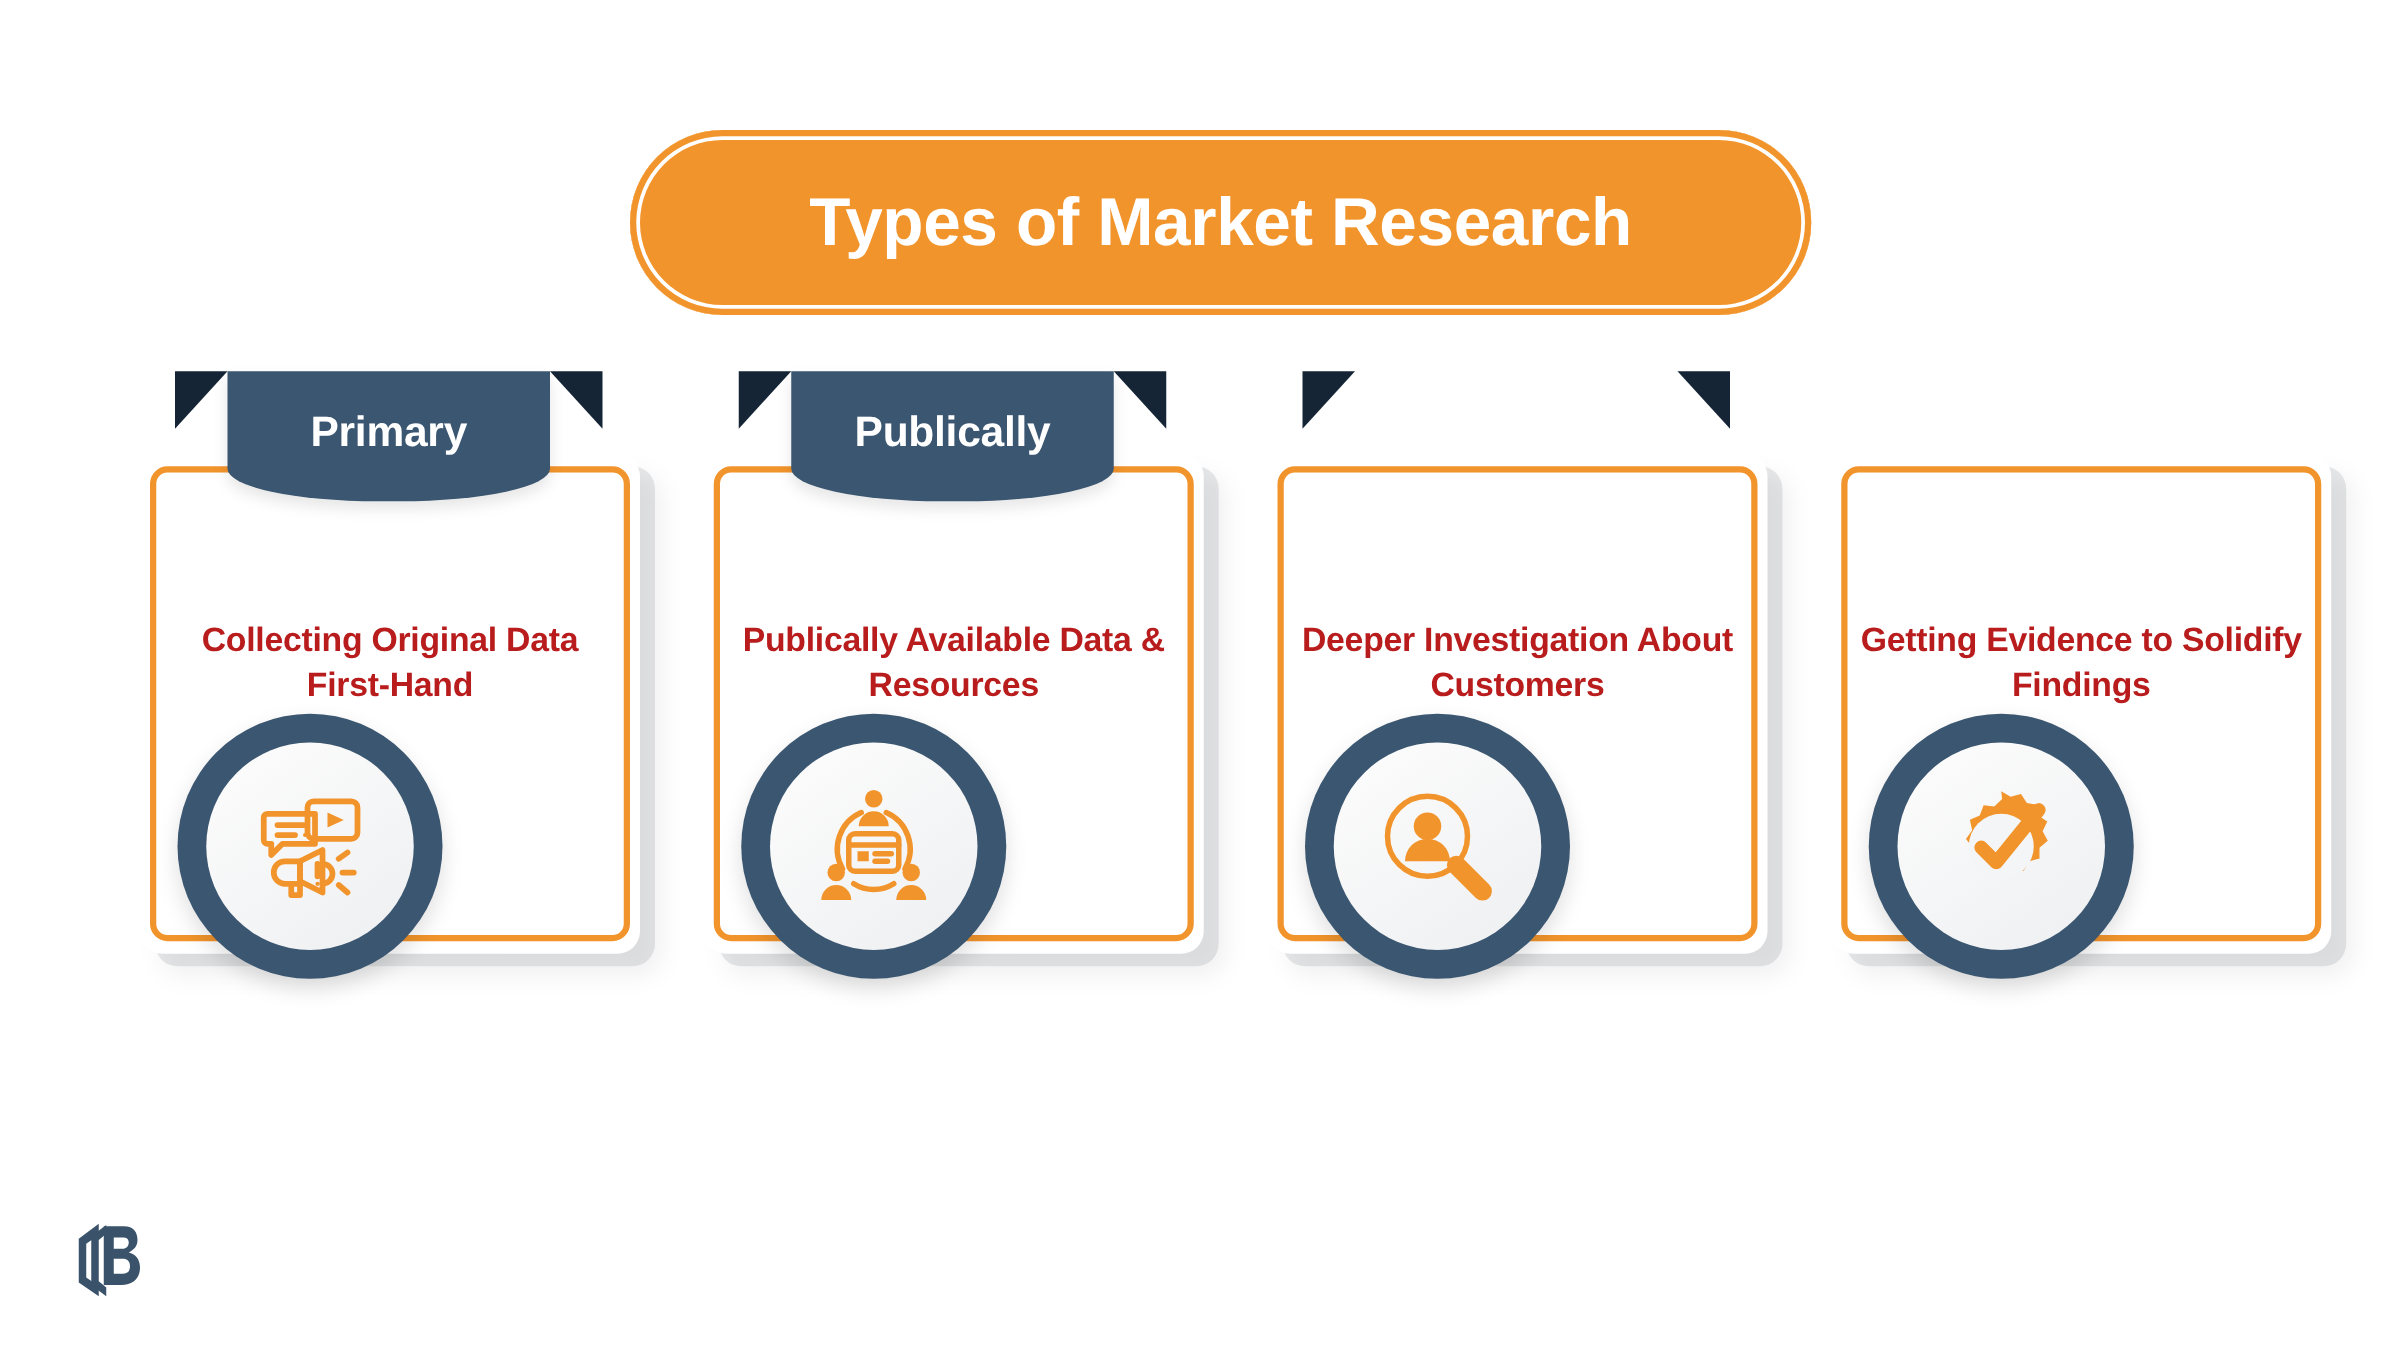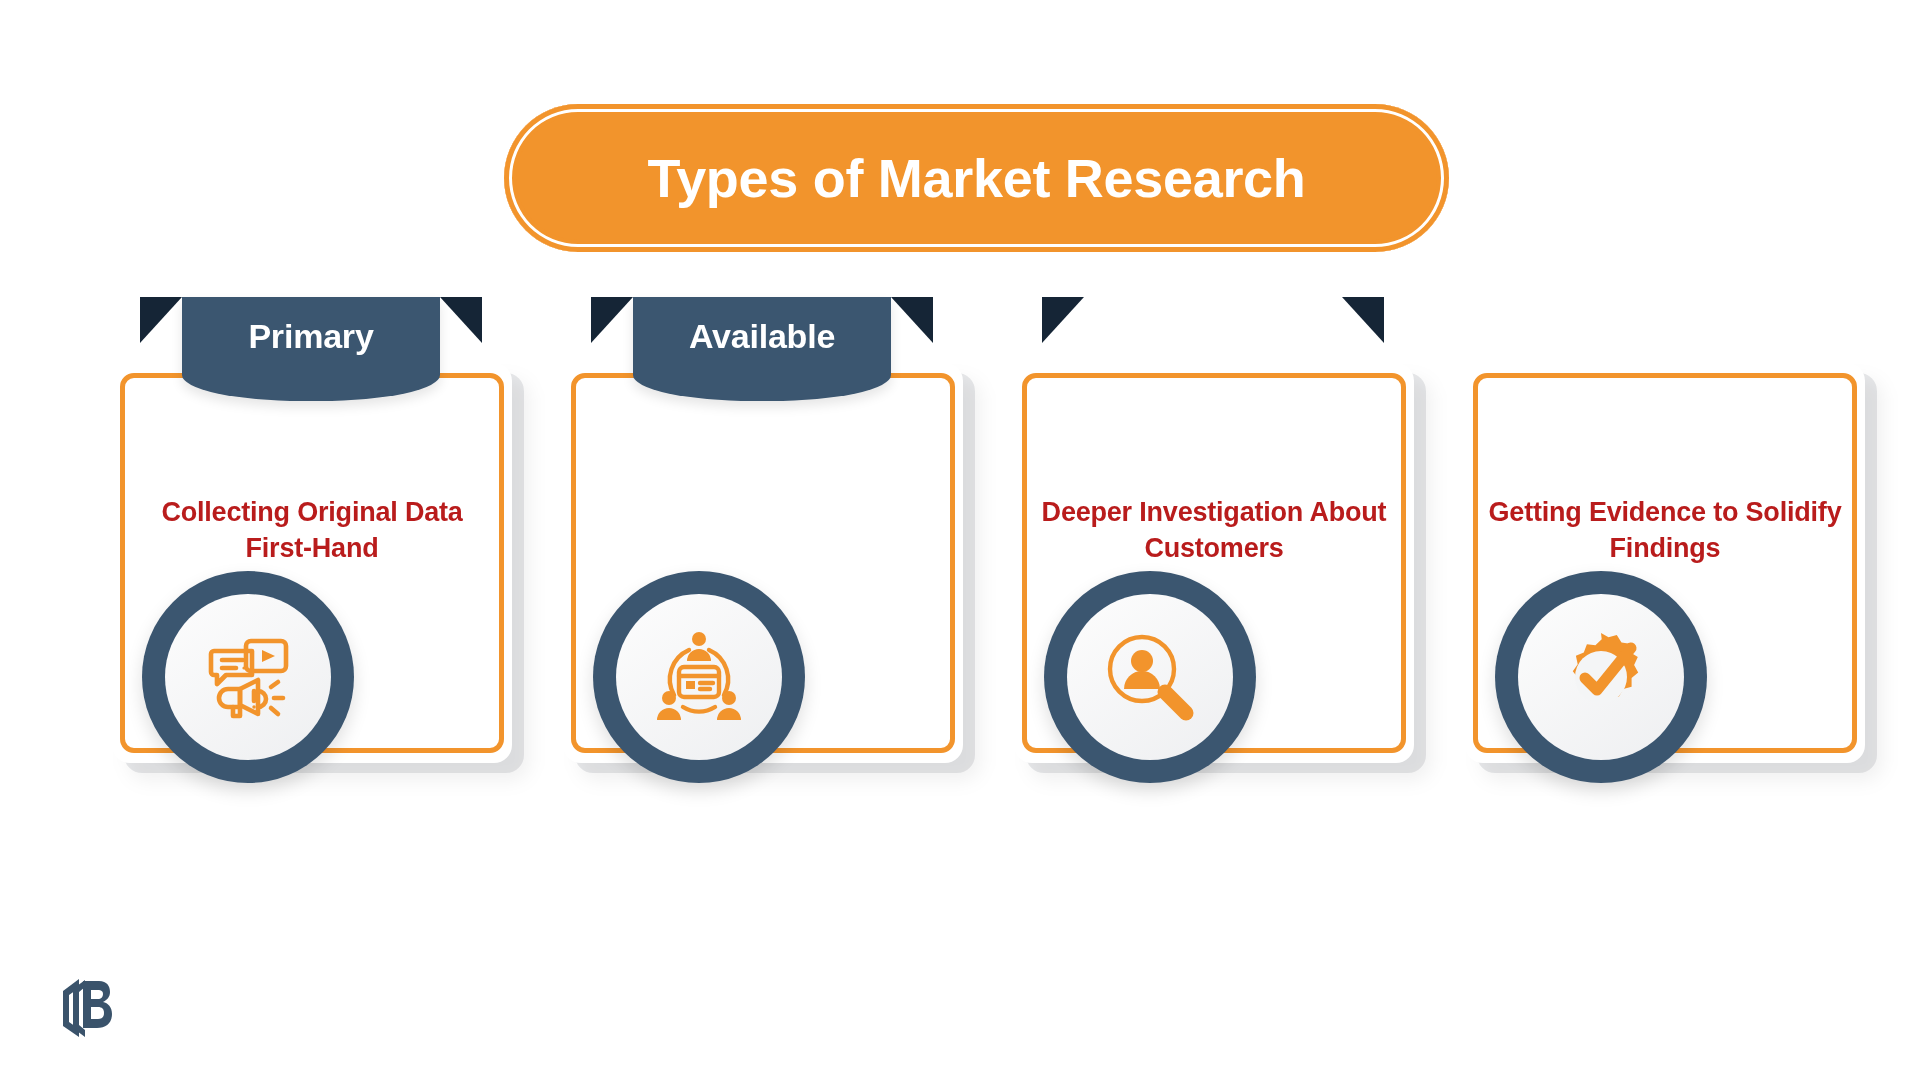--- a/index.html
+++ b/index.html
@@ -116,21 +116,21 @@
     background: #3B5670;
     border-radius: 0 0 120px 120px / 0 0 26px 26px;
     display: flex; align-items: flex-start; justify-content: center;
     box-shadow: 0 6px 12px rgba(0,0,0,0.10);
   }
   .ribbon-label {
     color: #ffffff;
     font-size: 34px;
     font-weight: bold;
     line-height: 1;
-    padding-top: 22px;
+    padding-top: 32px;
     white-space: nowrap;
     letter-spacing: -0.2px;
   }
 
   
   .card-text {
     position: absolute;
     left: 10px; top: 140px;
     width: 400px;
     text-align: center;
@@ -221,24 +221,25 @@
 
     <div class="card card-2">
       <div class="card-shadow"></div>
       <div class="card-face"></div>
       <div class="card-outline"></div>
 
       <div class="ribbon">
         <div class="ribbon-fold left"></div>
         <div class="ribbon-fold right"></div>
         <div class="ribbon-body">
-          <span class="ribbon-label">Available</span>
-        </div>
-      </div>
-
+          <span class="ribbon-label">Publically</span>
+        </div>
+      </div>
+
+      <div class="card-text">Publically Available Data &amp; Resources</div>
 
       <div class="icon-circle">
         <div class="icon-inner">
           <svg width="104" height="104" viewBox="0 0 104 104" fill="none" stroke="#F2942C" stroke-width="4.4" stroke-linecap="round">
 
             <path d="M27 70 A32 32 0 0 1 42 25"></path>
             <path d="M77 70 A32 32 0 0 0 62 25"></path>
             <path d="M36 82 a30 30 0 0 0 32 0"></path>
 
             <rect x="32" y="42" width="40" height="30" rx="5"></rect>

